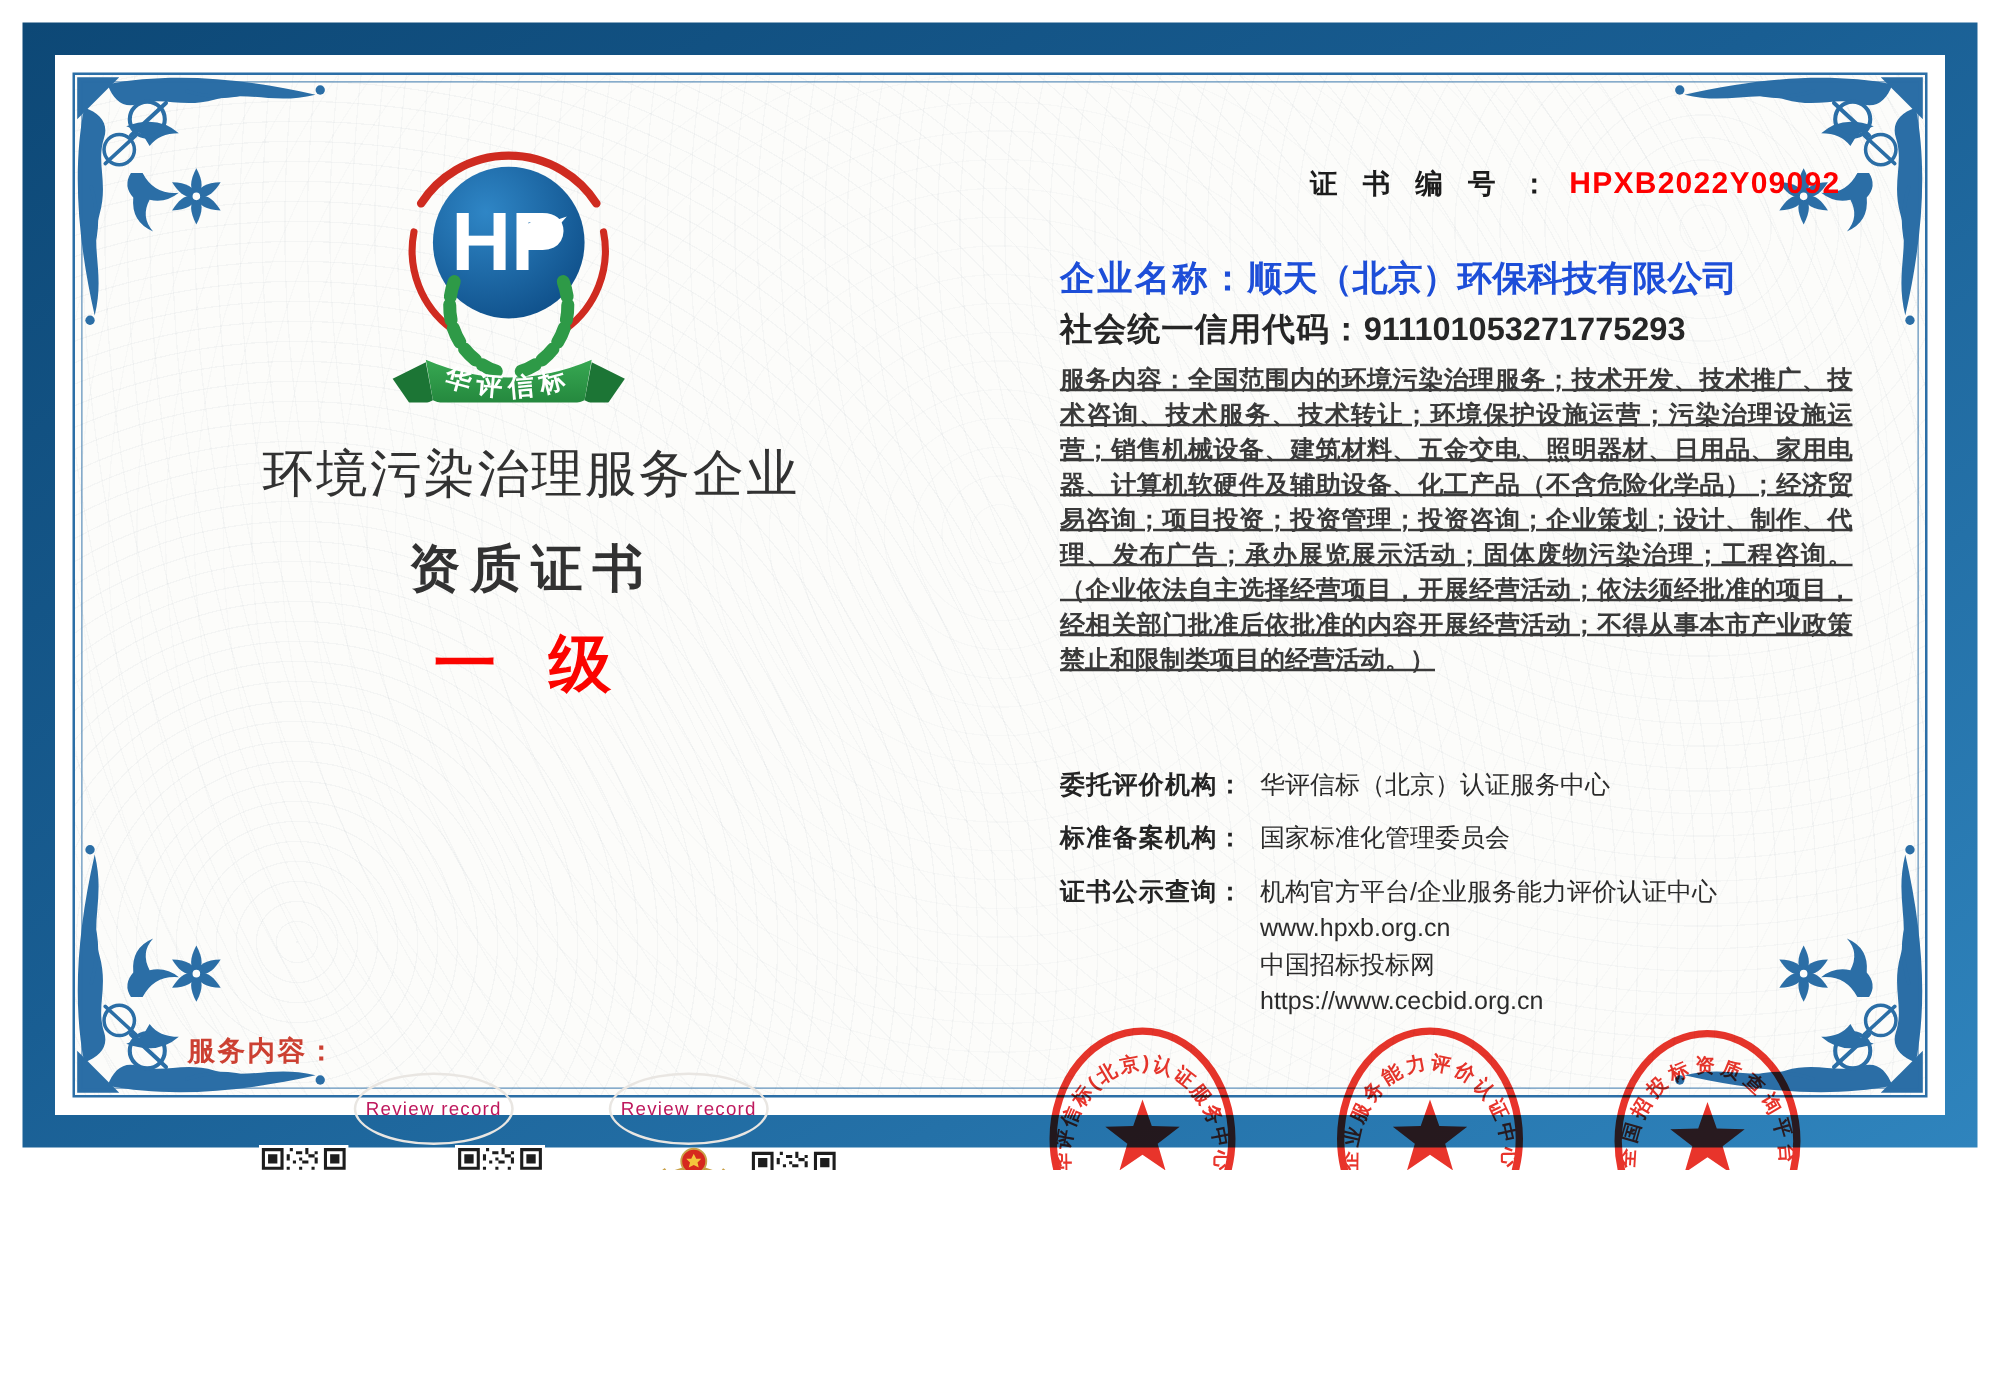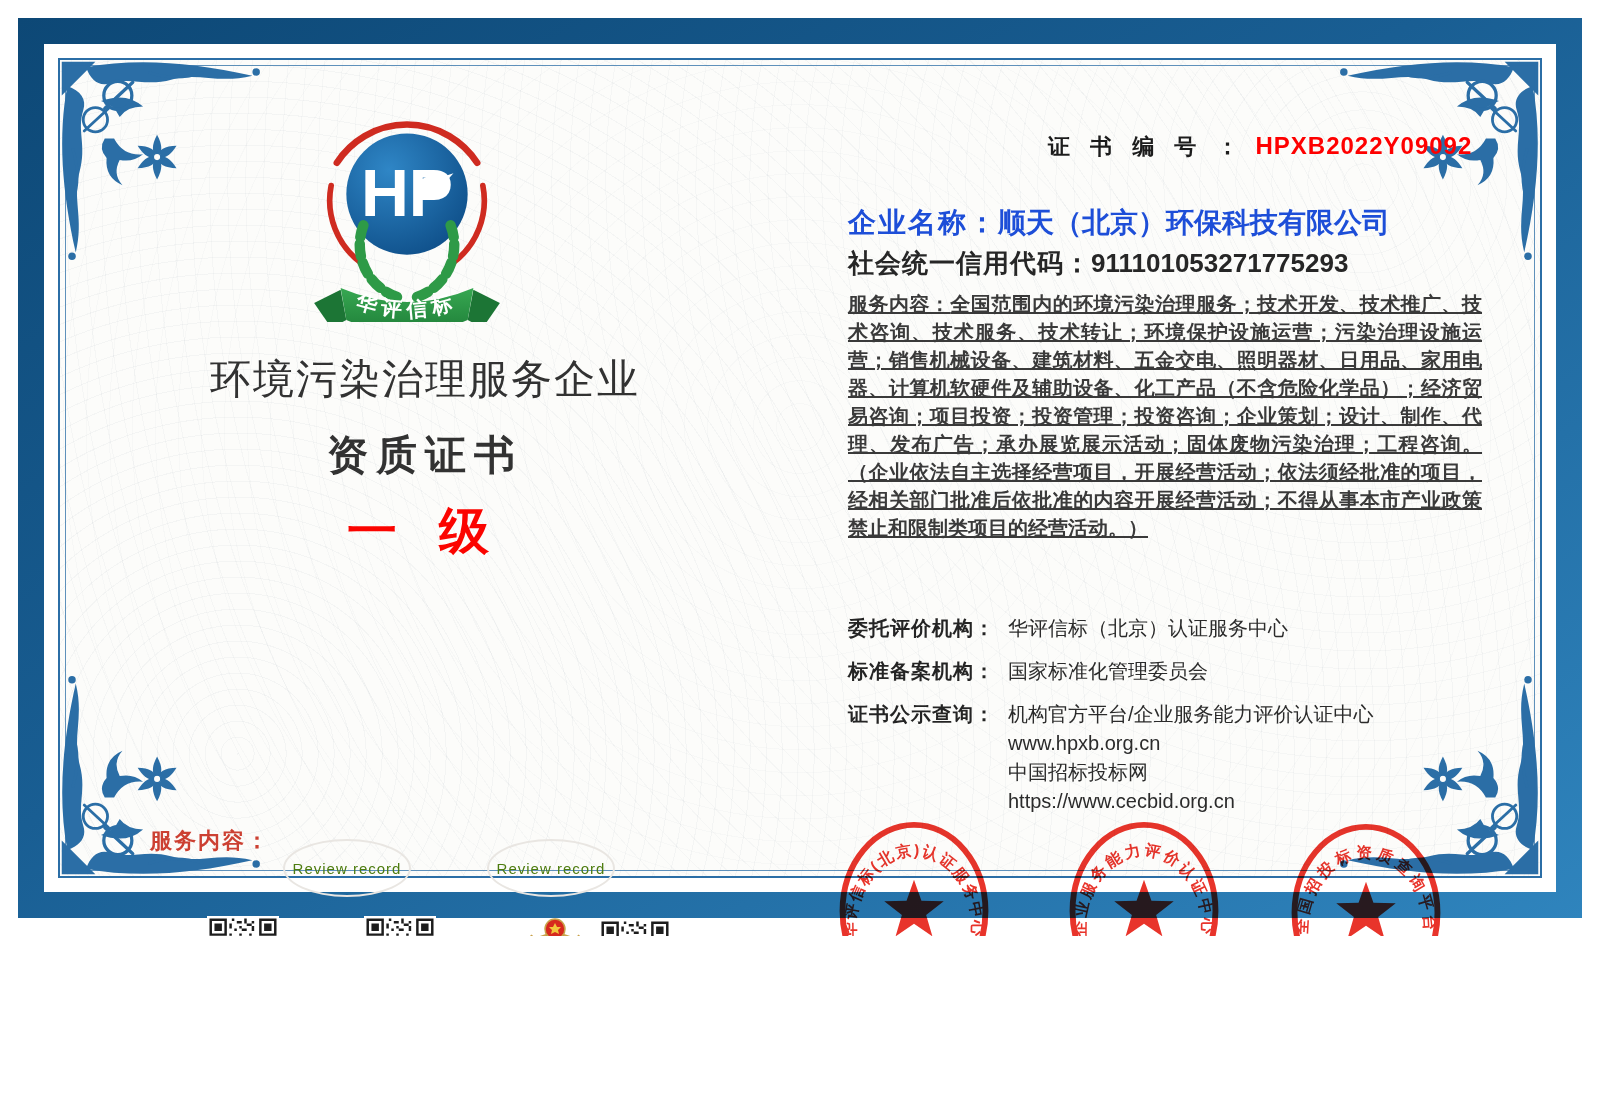--- a/index.html
+++ b/index.html
@@ -31,22 +31,22 @@
   
   .logo{left:302px;top:104px;width:210px;height:218px;}
   .title1{left:90px;width:670px;top:352px;text-align:center;font-size:41px;font-weight:normal;color:#323232;letter-spacing:2px;}
   .title2{left:90px;width:670px;top:428px;text-align:center;font-size:41px;font-weight:bold;color:#323232;letter-spacing:8px;}
   .grade{left:90px;width:670px;top:498px;text-align:center;font-size:50px;font-weight:bold;color:#fb0400;letter-spacing:14px;}
   .fields{left:147px;top:636px;width:620px;}
   .frow{display:flex;margin-bottom:15px;}
   .frow .lbl{flex:0 0 168px;font-size:21px;font-weight:bold;letter-spacing:1px;color:#262626;line-height:31px;}
   .frow .val{width:430px;font-size:21px;font-weight:bold;color:#262626;line-height:31px;}
   .review-label{left:150px;top:826px;font-size:22px;color:#cc4032;letter-spacing:2px;font-weight:600;}
-  .oval{top:839px;width:124px;height:54px;border:2px solid #e9e6e2;border-radius:50%;
-        display:flex;align-items:center;justify-content:center;font-size:15px;color:#4d7c0f;letter-spacing:1px;}
+  .oval{top:858px;width:124px;height:54px;border:2px solid #e9e6e2;border-radius:50%;
+        display:flex;align-items:center;justify-content:center;font-size:15px;color:#be185d;letter-spacing:1px;}
   .oval.o1{left:283px;} .oval.o2{left:487px;}
   .qrbox{top:916px;display:flex;flex-direction:column;align-items:center;font-family:Liberation Mono, monospace;}
   .qrbox.b1{left:183px;width:120px;} .qrbox.b2{left:320px;width:160px;} .qrbox.b3{left:480px;width:230px;}
   .qrrow{display:flex;align-items:center;gap:8px;}
   .qr{width:72px;height:72px;position:relative;}
   .qr svg{width:72px;height:72px;display:block;}
   .qr .cicon{position:absolute;left:50%;top:50%;width:15px;height:15px;transform:translate(-50%,-50%);
              border-radius:3px;border:2px solid #fff;box-shadow:0 0 0 1px rgba(0,0,0,.08);}
   .cicon.green{background:#2e9a47;border-radius:50%;}
   .cicon.red{background:#e04040;}

